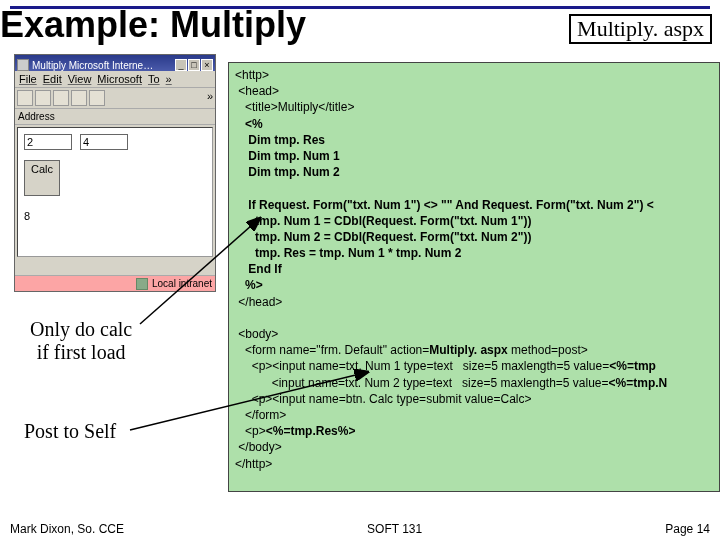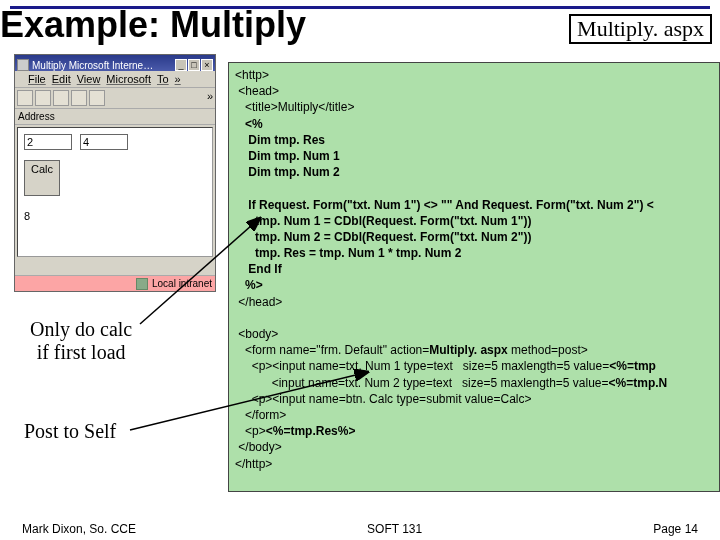--- a/index.html
+++ b/index.html
@@ -63,21 +63,21 @@
   .browser .titlebar .tbtn {
     width:12px; height:12px; background:#c8c4b8;
     border:1px solid #fff;
     margin-left:1px;
     display:flex; align-items:center; justify-content:center;
     font-size:9px; color:#000;
   }
   .browser .menubar {
     display:flex;
     gap:6px;
-    padding:2px 13px;
+    padding:2px 4px;
     background:#d6d3c8;
     border-bottom:1px solid #aaa;
   }
   .browser .menubar span { text-decoration: underline; text-decoration-color:#666; }
   .browser .toolbar {
     display:flex;
     gap:2px;
     padding:2px;
     border-bottom:1px solid #aaa;
   }
@@ -165,21 +165,21 @@
   .arrow {
     position:absolute;
     stroke:#000;
     fill:#000;
   }
   .footer {
     position:absolute;
     left:0; right:0; bottom:4px;
     display:flex;
     justify-content:space-between;
-    padding:0 22px;
+    padding:0 10px;
     font-size:12px;
   }
 </style>
 </head>
 <body>
 
 <div class="top-rule"></div>
 <div class="slide-title">Example: Multiply</div>
 <div class="label-box">Multiply. aspx</div>
 

